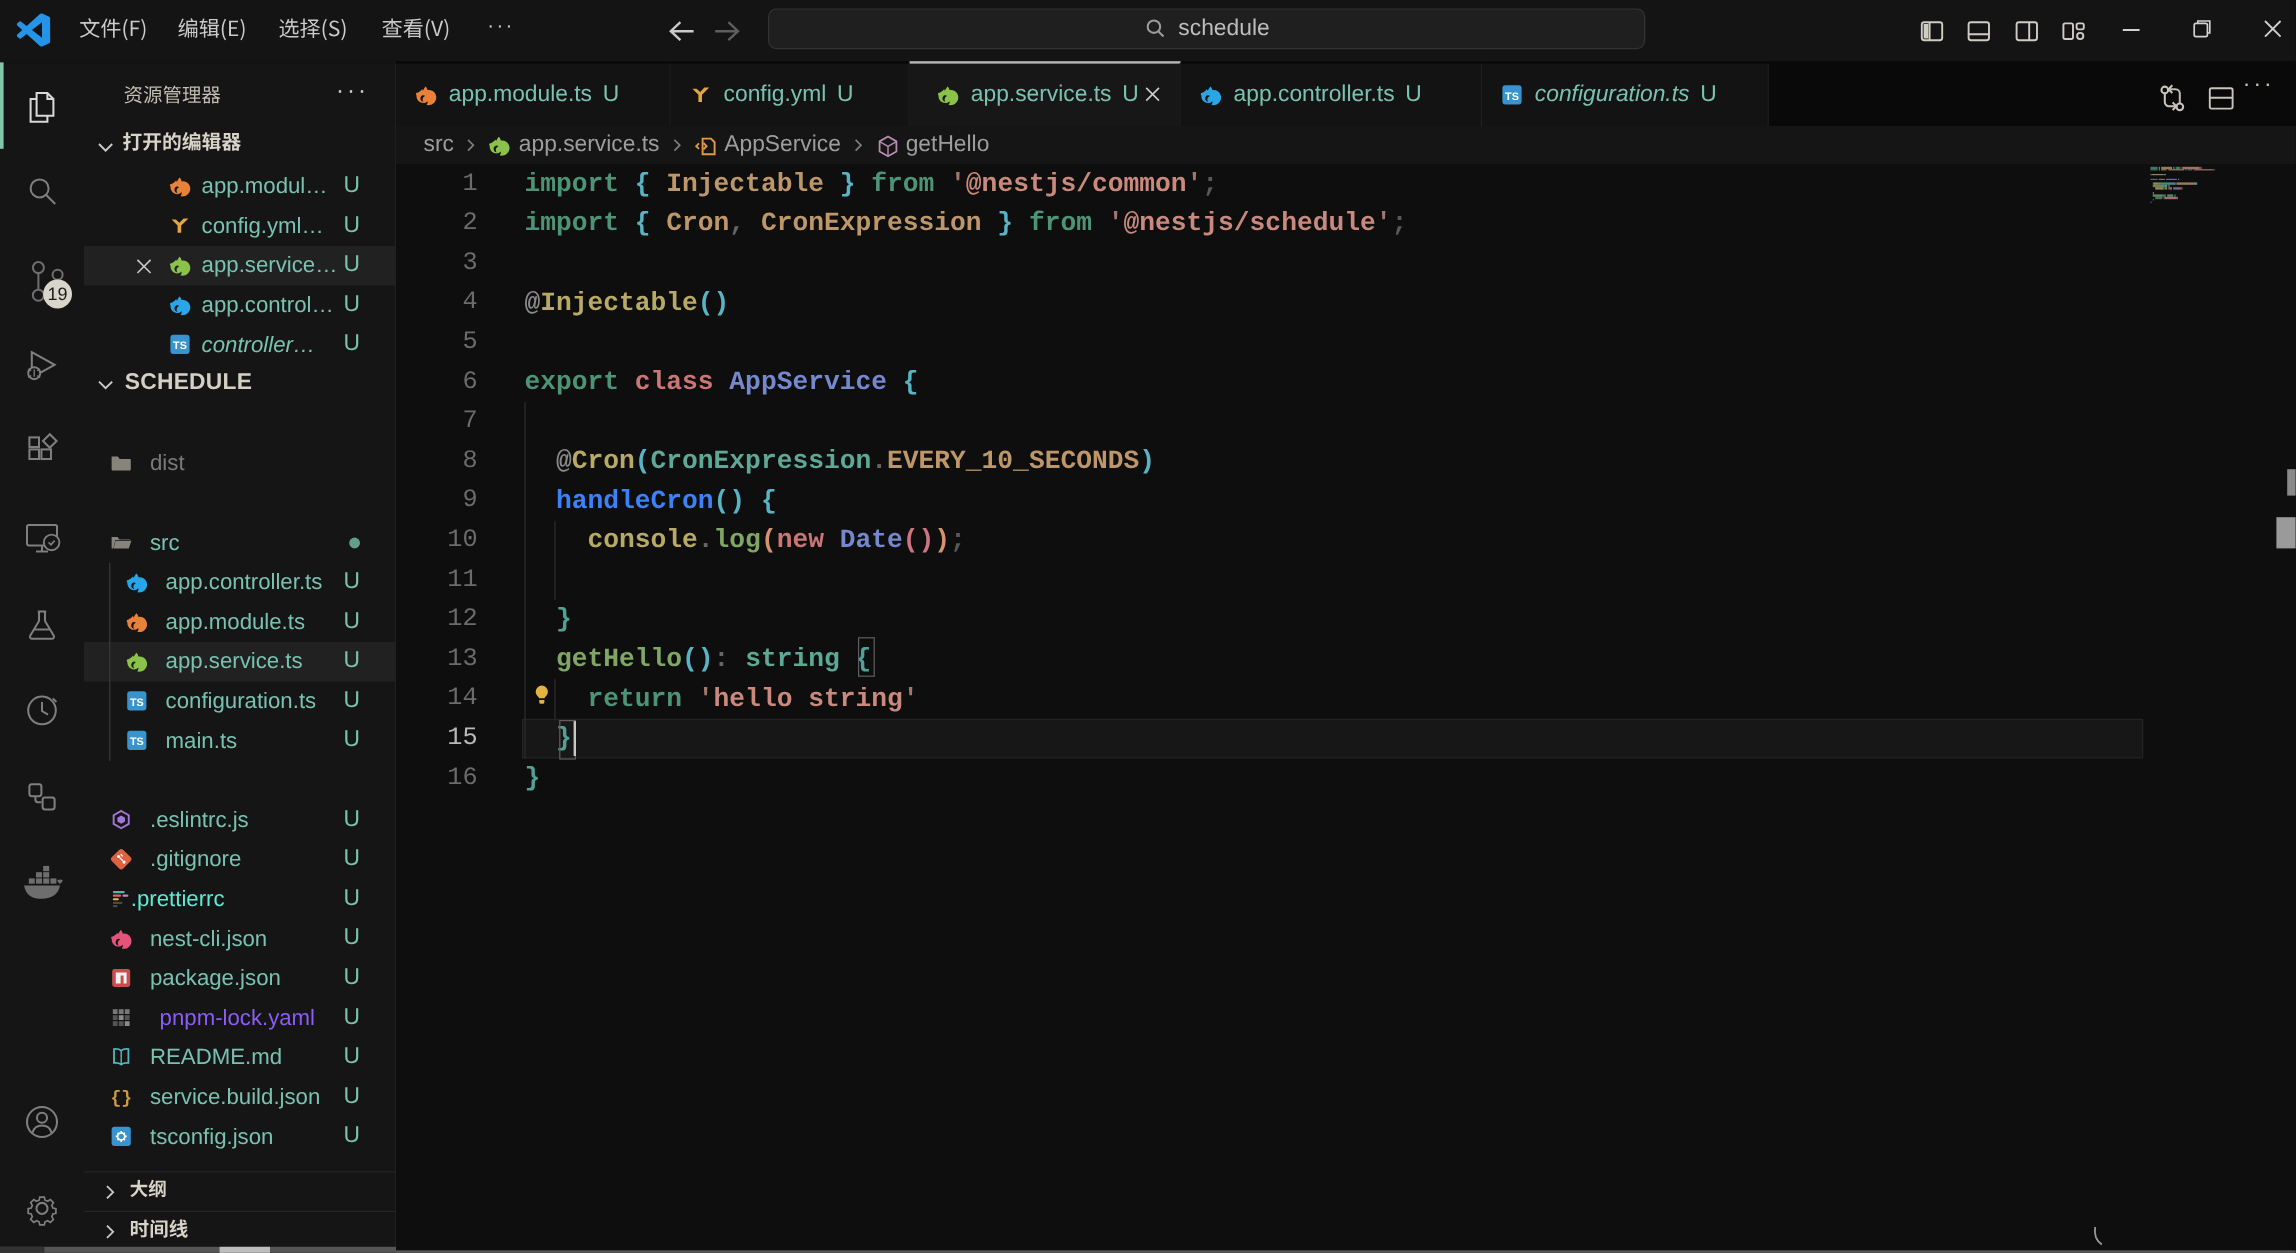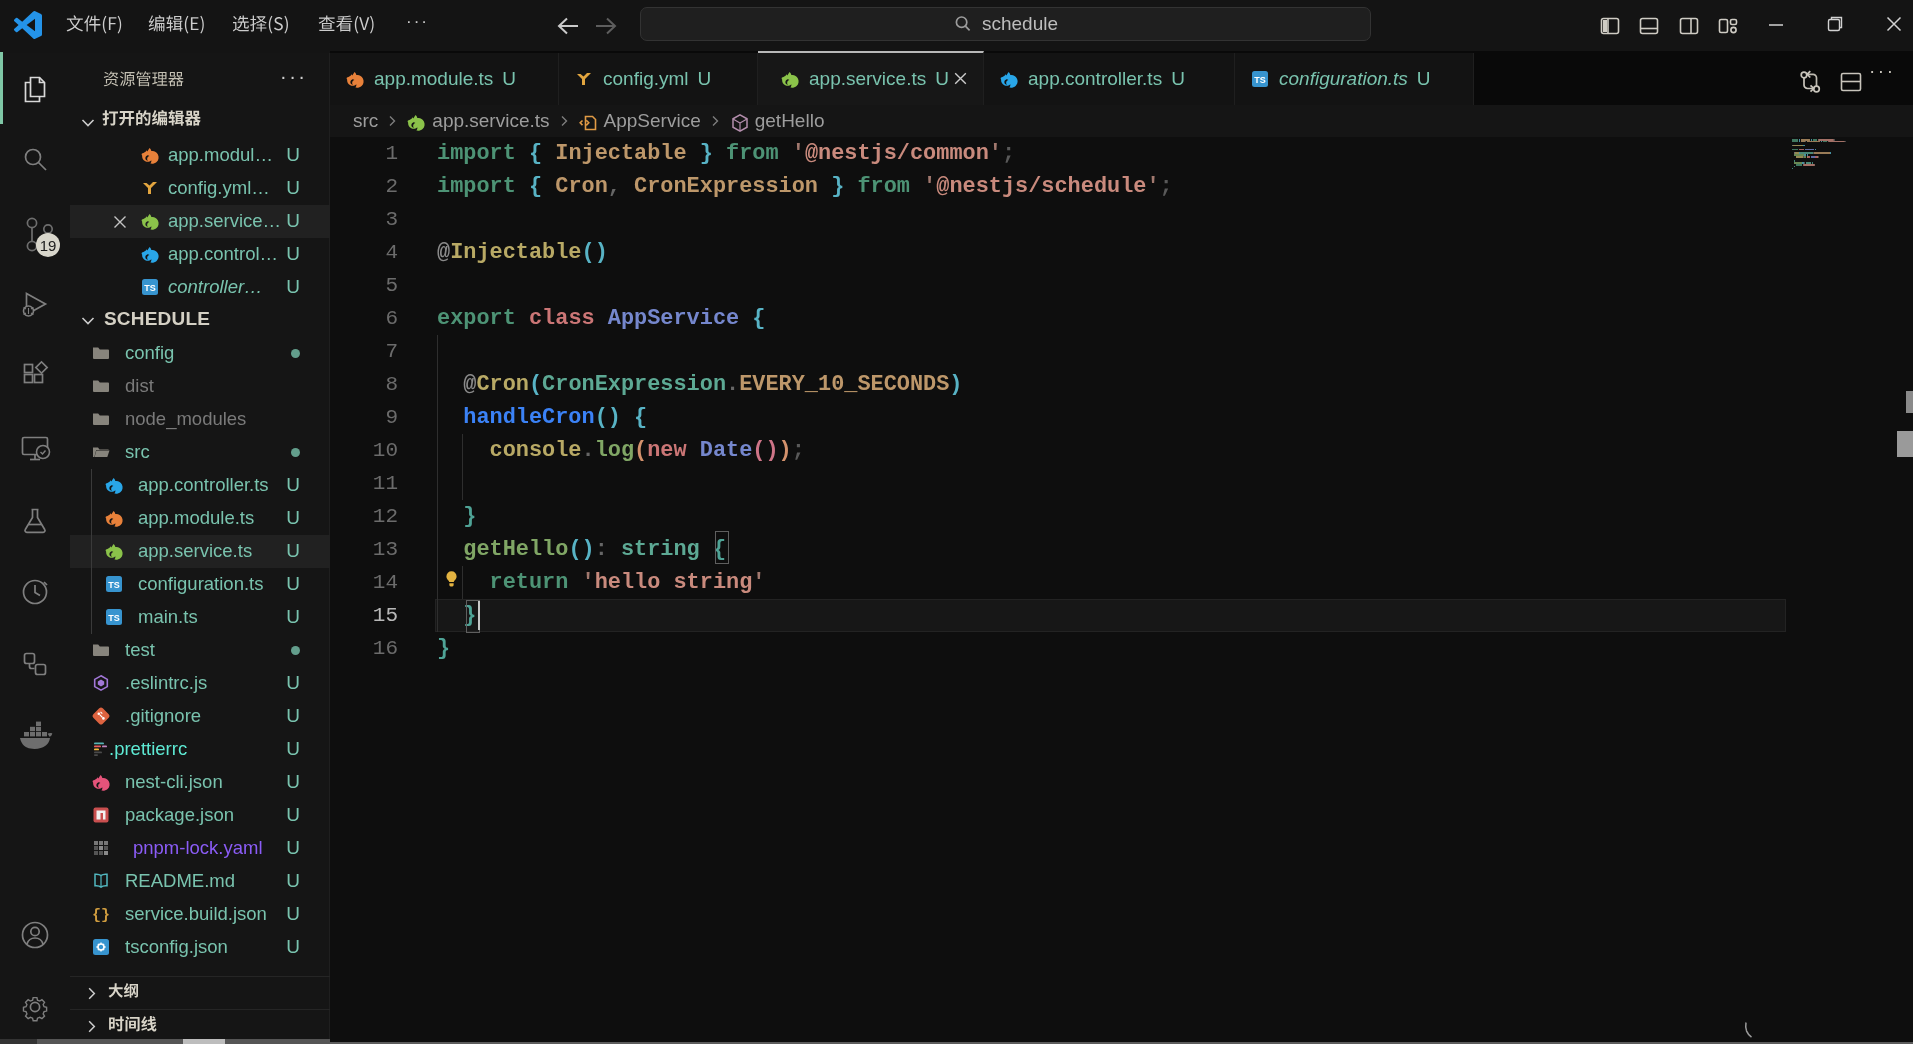--- a/index.html
+++ b/index.html
@@ -242,38 +242,25 @@
           <rect x="2" y="2" width="16" height="16" rx="2.5" fill="#3794cf"></rect>
           <text x="10" y="14.2" font-family="Liberation Sans" font-size="9" font-weight="bold" fill="#fff" text-anchor="middle">TS</text>
         </svg></span>
       <span class="lbl" style="left:98px;font-style:italic;">controller…</span>
       <span class="ub">U</span>
     </div>
   <svg class="chev" style="left:10px;top:260px" width="16" height="16" viewBox="0 0 16 16">
       <path d="M2.5 5l5.5 5.5L13.5 5" stroke="#cccccc" stroke-width="1.6" fill="none"></path>
     </svg>
   <div style="position:absolute;left:34px;top:255px;font-size:19px;font-weight:bold;color:#d4d0c4;letter-spacing:.2px">SCHEDULE</div>
-  <div class="trow" style="top:284px">
+    <div class="trow" style="top:317px">
       <span class="fic" style="left:21px"><svg style="" width="20" height="20" viewBox="0 0 20 20" fill="none">
           <path d="M2 4.5h5.2l1.6 2H17a1 1 0 0 1 1 1.1v7.4a1 1 0 0 1-1 1H3a1 1 0 0 1-1-1z" fill="#87847c"></path>
         </svg></span>
-      <span class="lbl" style="left:55px;color:#79c3ae">config</span>
-      <span class="dot"></span>
-    </div>
-    <div class="trow" style="top:317px">
-      <span class="fic" style="left:21px"><svg style="" width="20" height="20" viewBox="0 0 20 20" fill="none">
-          <path d="M2 4.5h5.2l1.6 2H17a1 1 0 0 1 1 1.1v7.4a1 1 0 0 1-1 1H3a1 1 0 0 1-1-1z" fill="#87847c"></path>
-        </svg></span>
       <span class="lbl" style="left:55px;color:#7a7a7a">dist</span>
-    </div>
-    <div class="trow" style="top:350px">
-      <span class="fic" style="left:21px"><svg style="" width="20" height="20" viewBox="0 0 20 20" fill="none">
-          <path d="M2 4.5h5.2l1.6 2H17a1 1 0 0 1 1 1.1v7.4a1 1 0 0 1-1 1H3a1 1 0 0 1-1-1z" fill="#87847c"></path>
-        </svg></span>
-      <span class="lbl" style="left:55px;color:#7a7a7a">node_modules</span>
     </div>
     <div class="trow" style="top:383px">
       <span class="fic" style="left:21px"><svg style="" width="20" height="20" viewBox="0 0 20 20" fill="none">
           <path d="M2 5.5h5l1.5 2H17a1 1 0 0 1 1 1V8H5.2L3.4 15H2z" fill="#87847c"></path>
           <path d="M5.3 8.6h13.2L16.3 15H3.6z" fill="#87847c"></path>
         </svg></span>
       <span class="lbl" style="left:55px;color:#79c3ae">src</span>
       <span class="dot"></span>
     </div>
     <div class="trow" style="top:416px">
@@ -305,27 +292,20 @@
       <span class="lbl" style="left:68px;color:#79c3ae">configuration.ts</span>
       <span class="ub">U</span>
     </div>
     <div class="trow" style="top:548px">
       <span class="fic" style="left:34px"><svg width="20" height="20" viewBox="0 0 20 20">
           <rect x="2" y="2" width="16" height="16" rx="2.5" fill="#3794cf"></rect>
           <text x="10" y="14.2" font-family="Liberation Sans" font-size="9" font-weight="bold" fill="#fff" text-anchor="middle">TS</text>
         </svg></span>
       <span class="lbl" style="left:68px;color:#79c3ae">main.ts</span>
       <span class="ub">U</span>
-    </div>
-    <div class="trow" style="top:581px">
-      <span class="fic" style="left:21px"><svg style="" width="20" height="20" viewBox="0 0 20 20" fill="none">
-          <path d="M2 4.5h5.2l1.6 2H17a1 1 0 0 1 1 1.1v7.4a1 1 0 0 1-1 1H3a1 1 0 0 1-1-1z" fill="#87847c"></path>
-        </svg></span>
-      <span class="lbl" style="left:55px;color:#79c3ae">test</span>
-      <span class="dot"></span>
     </div>
     <div class="trow" style="top:614px">
       <span class="fic" style="left:21px"><svg style="" width="20" height="20" viewBox="0 0 20 20" fill="none">
           <path d="M10 2.8l6.3 3.6v7.2L10 17.2 3.7 13.6V6.4z" stroke="#a277d8" stroke-width="1.6"></path>
           <path d="M10 6.6l3.2 1.8v3.2L10 13.4l-3.2-1.8V8.4z" fill="#a277d8"></path>
         </svg></span>
       <span class="lbl" style="left:55px;color:#79c3ae">.eslintrc.js</span>
       <span class="ub">U</span>
     </div>
     <div class="trow" style="top:647px">

